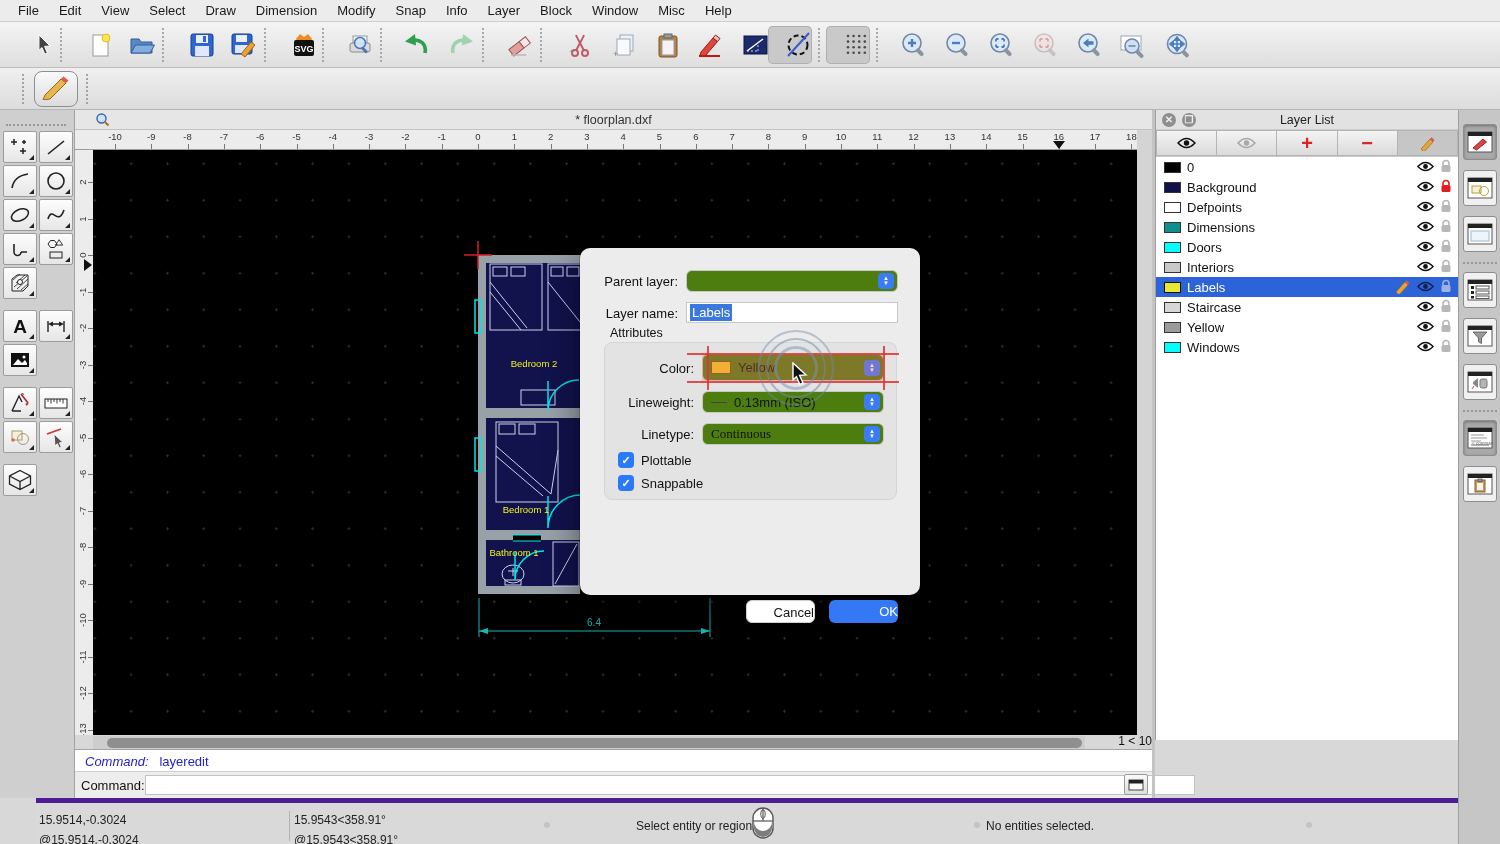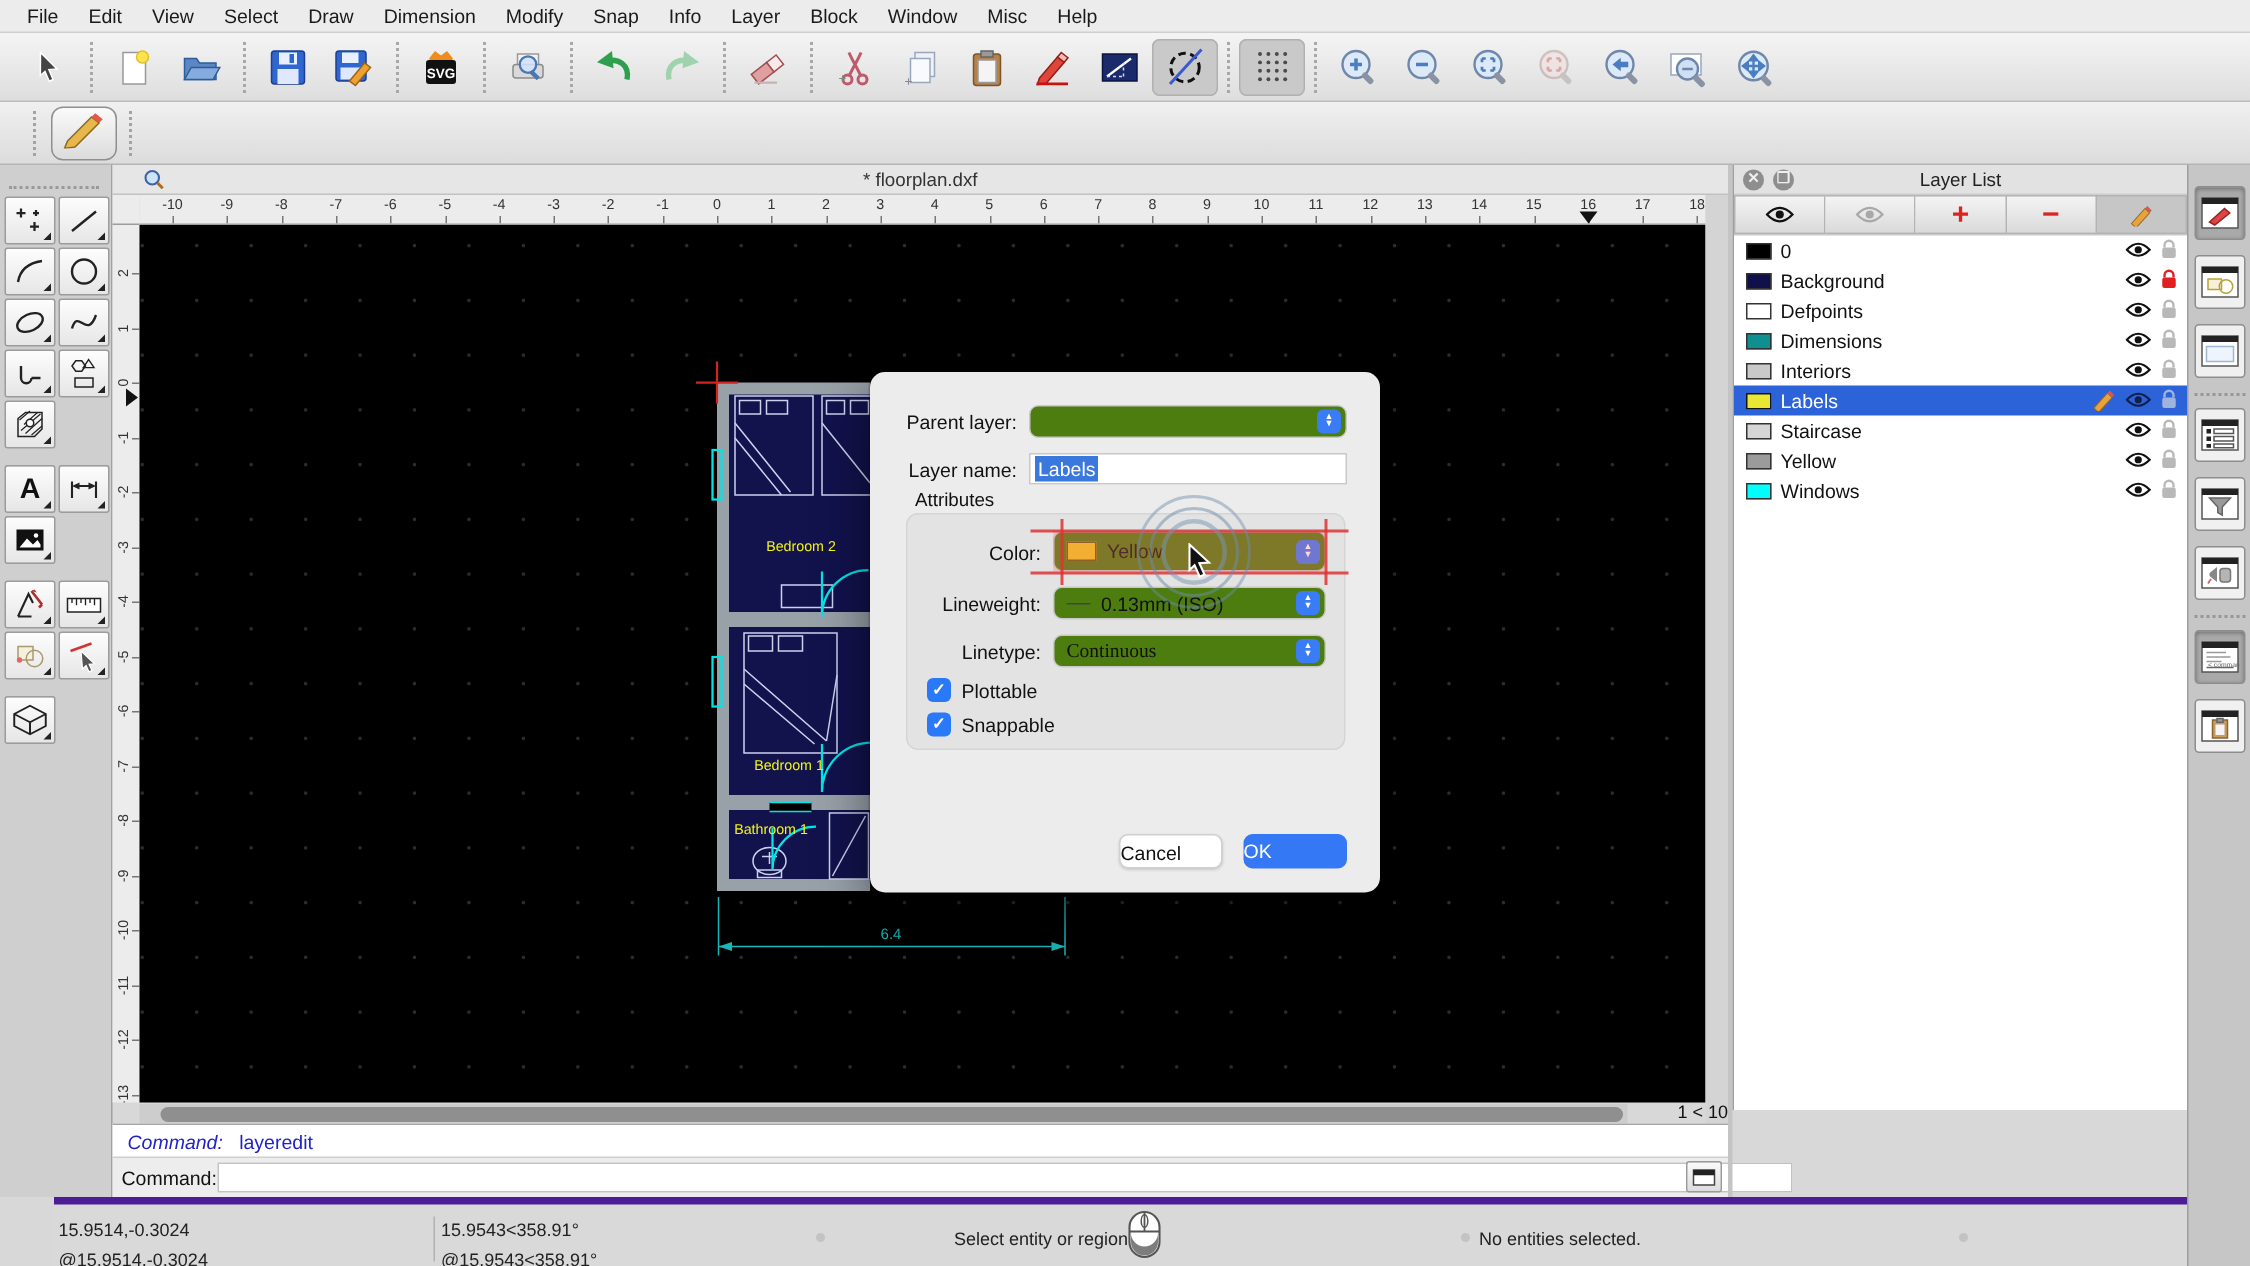--- a/index.html
+++ b/index.html
@@ -9,21 +9,21 @@
 
   
   #menubar { position:absolute; left:0; top:0; width:1500px; height:22px; background:#ececec;
              border-bottom:1px solid #cfcfcf; display:flex; align-items:center; padding-left:8px; }
   .menu-item { font-size:13px; color:#1a1a1a; padding:0 10px; cursor:default; }
 
   
   #toolbar1 { position:absolute; left:0; top:22px; width:1500px; height:46px;
               background:linear-gradient(#f4f4f4,#dedede); border-bottom:1px solid #bdbdbd;
               display:flex; align-items:center; padding-left:10px; }
-  .tb-btn { width:44px; height:38px; display:flex; align-items:center; justify-content:center; border-radius:5px;text-decoration:underline; }
+  .tb-btn { width:44px; height:38px; display:flex; align-items:center; justify-content:flex-end; border-radius:5px;text-decoration:underline; }
   .tb-btn.pressed { background:#c9c9c9; box-shadow:inset 0 0 0 1px #b0b0b0; }
   .tb-btn.disabled { opacity:.45; }
   .tb-sep { width:2px; height:34px; border-left:2px dotted #a8a8a8; margin:0 6px; }
   #toolbar2 { position:absolute; left:0; top:68px; width:1500px; height:42px;
               background:linear-gradient(#f0f0f0,#dcdcdc); border-bottom:1px solid #b5b5b5;
               display:flex; align-items:center; padding-left:14px; }
   .big-tool-btn { width:44px; height:36px; border:1.5px solid #8f8f8f; border-radius:8px;
                   background:linear-gradient(#fafafa,#dcdcdc); display:flex; align-items:center; justify-content:center; }
   .handle-dots { width:4px; height:30px; border-left:2px dotted #a3a3a3; margin:0 8px; }
 
@@ -108,21 +108,21 @@
   .dlg-label { position:absolute; text-align:right; color:#111; }
   .combo { position:absolute; background:#4d7c0f; border:1px solid #c8c8c8; border-radius:6px; display:flex; align-items:center; }
   .combo .stepper { position:absolute; right:3px; width:16px; height:16px; background:#3a7bf6; border-radius:4px;
                     display:flex; flex-direction:column; align-items:center; justify-content:center; }
   .stepper span { color:#fff; font-size:6px; line-height:5px; }
   .txt-input { position:absolute; background:#fff; border:1px solid #c8c8c8; font-size:13px; padding-left:3px; }
   .sel-text { background:#3b78dd; color:#fff; padding:1px 2px; }
   #dlg-group { position:absolute; left:24px; top:94px; width:293px; height:158px; background:#e3e3e3; border:1px solid #d5d5d5; border-radius:8px; }
   .checkbox { position:absolute; width:16px; height:16px; background:#2979f8; border-radius:4px; color:#fff; font-size:11px;
               line-height:16px; text-align:center; font-weight:700; }
-  .dlg-btn { position:absolute; height:23px; width:69px; border-radius:6px; font-size:13px; text-align:left; line-height:23px; }
+  .dlg-btn { position:absolute; height:23px; width:69px; border-radius:6px; font-size:13px; text-align:right; line-height:23px;margin-top:44px; }
   #btn-cancel { background:#fff; border:1px solid #d0d0d0; box-shadow:0 1px 2px rgba(0,0,0,.15); color:#111; }
   #btn-ok { background:#3478f6; color:#fff; }
 
   
   .click-rect { position:absolute; left:702px; top:354px; width:181px; height:27px; background:rgba(255,110,110,.28); z-index:11; }
   .click-hline { position:absolute; height:1.5px; background:rgba(222,50,50,.85); z-index:11; }
   .click-vline { position:absolute; width:1.5px; background:rgba(222,50,50,.85); z-index:11; }
   .ripple { position:absolute; border-radius:50%; z-index:12; }
   #cursor { position:absolute; left:790px; top:362px; z-index:13; }
 </style>
@@ -752,20 +752,34 @@
               <path d="M1 6 Q9.5 -3 18 6 Q9.5 15 1 6Z" fill="none" stroke="#111" stroke-width="1.6"></path>
               <circle cx="9.5" cy="6" r="2.7" fill="#111"></circle>
             </svg></span>
           <span><svg width="12" height="14">
               <path d="M3 6 V4.5 a3 3 0 0 1 6 0 V6" fill="none" stroke="#b8b8b8" stroke-width="1.6"></path>
               <rect x="1.5" y="6" width="9" height="7" rx="1.5" fill="#b8b8b8"></rect>
             </svg></span>
         </span>
       </div>
       <div class="layer-row">
+        <span class="layer-swatch" style="background: rgb(0, 255, 255);"></span>
+        <span>Doors</span>
+        <span class="lr-icons">
+          <span><svg width="17" height="11" viewBox="0 0 19 12">
+              <path d="M1 6 Q9.5 -3 18 6 Q9.5 15 1 6Z" fill="none" stroke="#111" stroke-width="1.6"></path>
+              <circle cx="9.5" cy="6" r="2.7" fill="#111"></circle>
+            </svg></span>
+          <span><svg width="12" height="14">
+              <path d="M3 6 V4.5 a3 3 0 0 1 6 0 V6" fill="none" stroke="#b8b8b8" stroke-width="1.6"></path>
+              <rect x="1.5" y="6" width="9" height="7" rx="1.5" fill="#b8b8b8"></rect>
+            </svg></span>
+        </span>
+      </div>
+      <div class="layer-row">
         <span class="layer-swatch" style="background: rgb(201, 201, 201);"></span>
         <span>Interiors</span>
         <span class="lr-icons">
           <span><svg width="17" height="11" viewBox="0 0 19 12">
               <path d="M1 6 Q9.5 -3 18 6 Q9.5 15 1 6Z" fill="none" stroke="#111" stroke-width="1.6"></path>
               <circle cx="9.5" cy="6" r="2.7" fill="#111"></circle>
             </svg></span>
           <span><svg width="12" height="14">
               <path d="M3 6 V4.5 a3 3 0 0 1 6 0 V6" fill="none" stroke="#b8b8b8" stroke-width="1.6"></path>
               <rect x="1.5" y="6" width="9" height="7" rx="1.5" fill="#b8b8b8"></rect>

